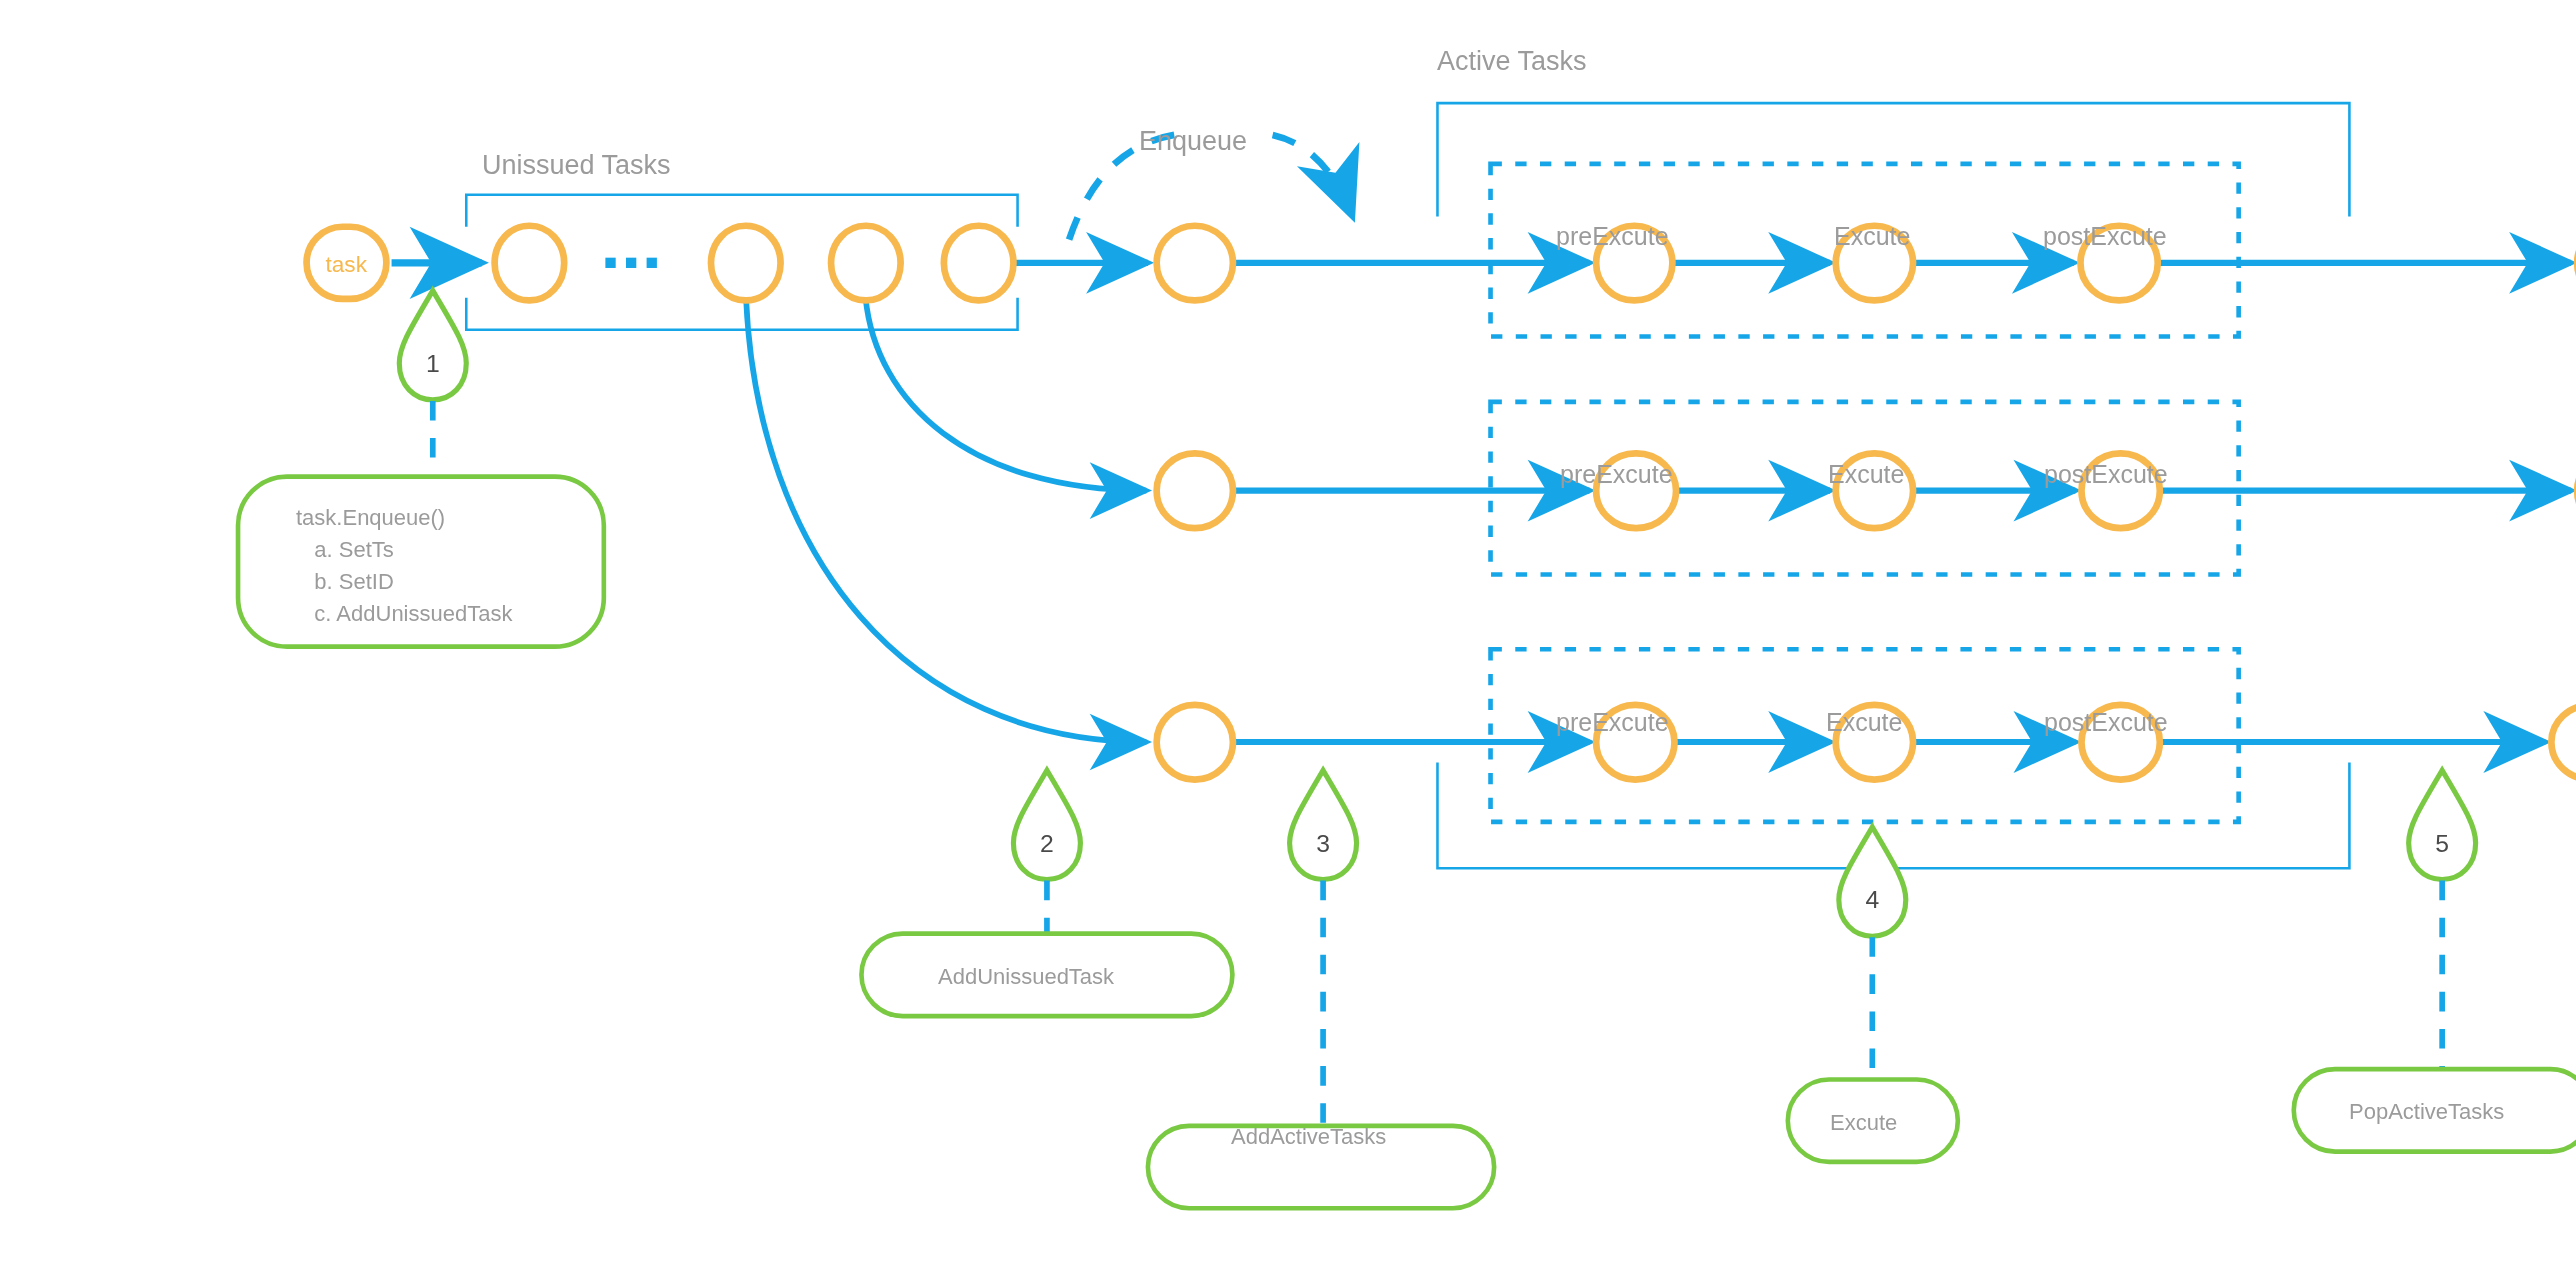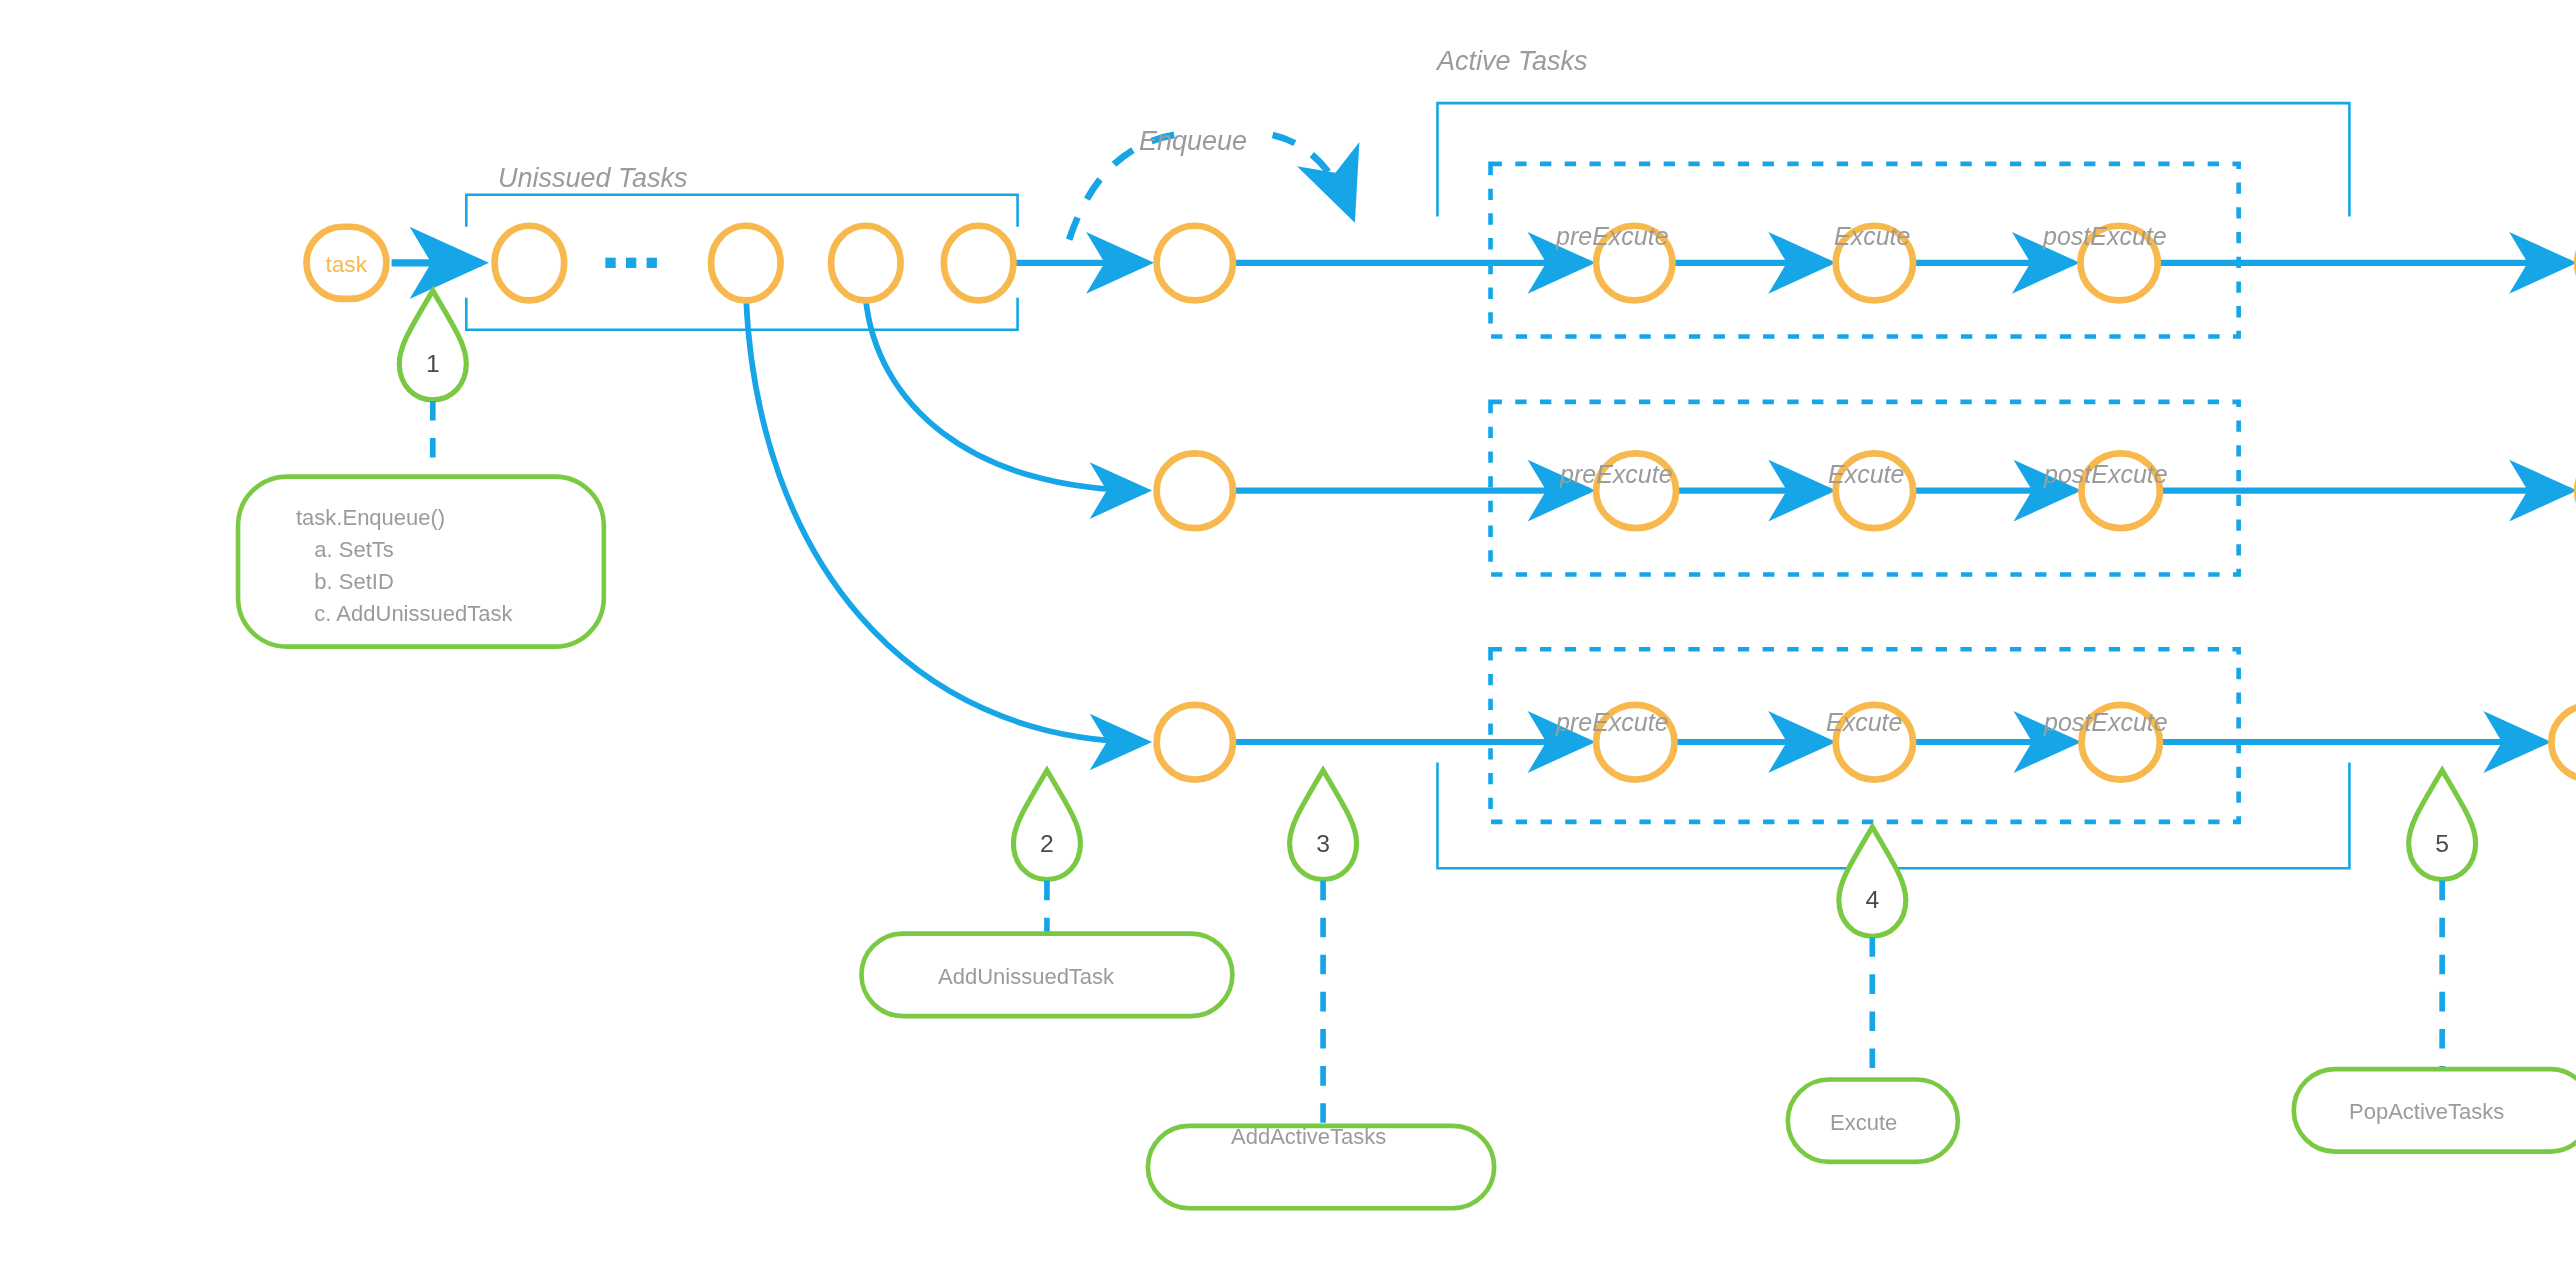--- a/index.html
+++ b/index.html
@@ -1,19 +1,19 @@
 <!DOCTYPE html>
 <html style="font-size:8.2px"><head>
 <meta charset="utf-8">
 <style>
   html,body{margin:0;padding:0;background:#ffffff;}
   body{font-family:"Liberation Sans",sans-serif;}
   #stage{position:relative;width:3114px;height:1282px;background:#ffffff;overflow:hidden;}
   svg.layer{position:absolute;left:0;top:0;width:3114px;height:1282px;}
-  .lbl{position:absolute;color:#9b9b9b;font-family:"Liberation Sans",sans-serif;white-space:nowrap;font-style:italic;}
+  .lbl{position:absolute;color:#9b9b9b;font-family:"Liberation Sans",sans-serif;white-space:nowrap;}
   .lbl-section{font-size:27px;}
   .lbl-stage{font-size:25px;margin-top:42px;}
   .lbl-marker{font-size:48px;fill:#4a4a4a;}
   .callout-text{position:absolute;color:#9b9b9b;font-size:22px;line-height:1.45;white-space:pre;}
 </style>
 </head>
 <body>
 
 <div id="stage">
 
@@ -196,21 +196,21 @@
 
     <text class="lbl-marker" x="840" y="722" text-anchor="middle" fill="#4a4a4a">1</text>
     <text class="lbl-marker" x="2032" y="1653" text-anchor="middle" fill="#4a4a4a">2</text>
     <text class="lbl-marker" x="2568" y="1653" text-anchor="middle" fill="#4a4a4a">3</text>
     <text class="lbl-marker" x="3634" y="1763" text-anchor="middle" fill="#4a4a4a">4</text>
     <text class="lbl-marker" x="4740" y="1653" text-anchor="middle" fill="#4a4a4a">5</text>
 
     <text x="672" y="527" text-anchor="middle" fill="#f7b84e" font-size="44" font-family="Liberation Sans, sans-serif">task</text>
   </svg>
 
-  <div class="lbl lbl-section" style="left:482px;top:163px;margin-left:16px;">Unissued Tasks</div>
+  <div class="lbl lbl-section" style="left:482px;top:150px;">Unissued Tasks</div>
   <div class="lbl lbl-section" style="left:1437px;top:46px;">Active Tasks</div>
   <div class="lbl lbl-section" style="left:1139px;top:126px;">Enqueue</div>
 
   <div class="lbl lbl-stage" style="left:1556px;top:180px;">preExcute</div>
   <div class="lbl lbl-stage" style="left:1834px;top:180px;">Excute</div>
   <div class="lbl lbl-stage" style="left:2043px;top:180px;">postExcute</div>
 
   <div class="lbl lbl-stage" style="left:1560px;top:418px;">preExcute</div>
   <div class="lbl lbl-stage" style="left:1828px;top:418px;">Excute</div>
   <div class="lbl lbl-stage" style="left:2044px;top:418px;">postExcute</div>

